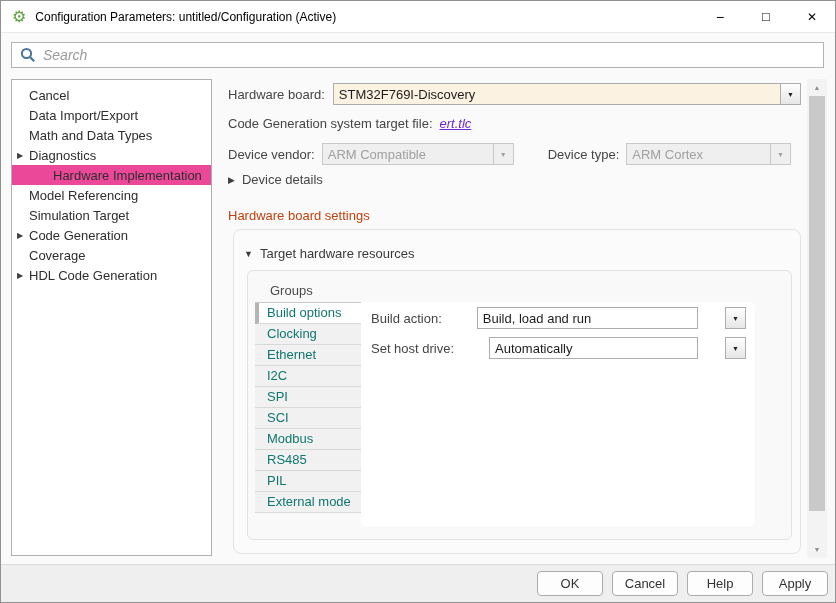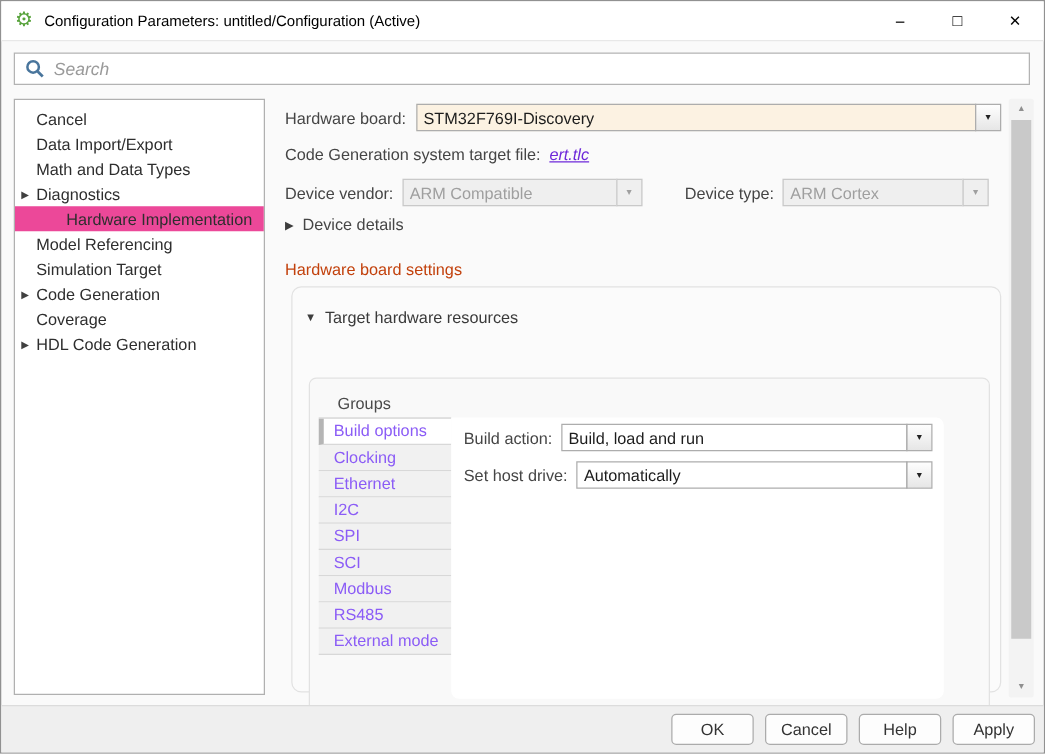--- a/index.html
+++ b/index.html
@@ -83,37 +83,37 @@
   .settings-heading { position:absolute; top:129px; left:2px; color:#c2410c; }
 
   .outer-box {
     position:absolute; top:150px; left:7px; width:568px; height:325px;
     border:1px solid #e2e2e2; border-radius:8px; background:#fbfbfb;
   }
   .resources-row { position:absolute; top:16px; left:10px; display:flex; align-items:center; color:#3a3a3a; cursor:default; }
 
   .inner-box {
     position:absolute; top:40px; left:13px; width:545px; height:270px;
-    border:1px solid #e2e2e2; border-radius:6px; background:#f9f9f9;margin-top:32px;
+    border:1px solid #e2e2e2; border-radius:6px; background:#f9f9f9;
   }
   .groups-heading { position:absolute; top:12px; left:22px; color:#4a4a4a; }
 
   .tab-col { position:absolute; left:7px; top:31px; width:106px; border-top:1px solid #c9c9c9; }
   .tab {
     height:21px; line-height:20px; padding-left:12px; background:#f1f1f1;
-    border-bottom:1px solid #d8d8d8; font-size:13px; color:#8b5cf6; cursor:default;
+    border-bottom:1px solid #d8d8d8; font-size:13px; color:#0f766e; cursor:default;
     white-space:nowrap; overflow:hidden;
   }
   .tab.selected { background:#fff; border-left:4px solid #b5b5b5; padding-left:8px; }
 
   .content-pane {
     position:absolute; left:113px; top:31px; width:394px; height:225px;
     background:#fff; border-radius:0 6px 6px 6px;
   }
-  .pane-row { position:absolute; left:10px; right:9px; height:22px; display:flex; align-items:center; }
+  .pane-row { position:absolute; left:10px; right:9px; height:22px; display:flex; align-items:center;gap:28px; }
   .pane-row .combo { flex:1; margin-left:7px; }
   .pane-row1 { top:5px; }
   .pane-row2 { top:35px; }
 
   
   .scrollbar {
     position:absolute; left:806px; top:78px; width:20px; height:479px;
     background:#f3f3f3; border-radius:2px;
   }
   .sb-arrow { position:absolute; left:0; right:0; text-align:center; font-size:7px; color:#8f8f8f; cursor:default; }
@@ -259,20 +259,21 @@
 
         <div class="tab-col">
           <div class="tab selected">Build options</div>
           <div class="tab">Clocking</div>
           <div class="tab">Ethernet</div>
           <div class="tab">I2C</div>
           <div class="tab">SPI</div>
           <div class="tab">SCI</div>
           <div class="tab">Modbus</div>
           <div class="tab">RS485</div>
+          <div class="tab">PIL</div>
           <div class="tab">External mode</div>
         </div>
 
         <div class="content-pane">
           <div class="pane-row pane-row1">
             <span class="mlabel">Build action:</span>
             <div class="combo">
               <span>Build, load and run</span>
             </div>
             <div class="combo-btn">

